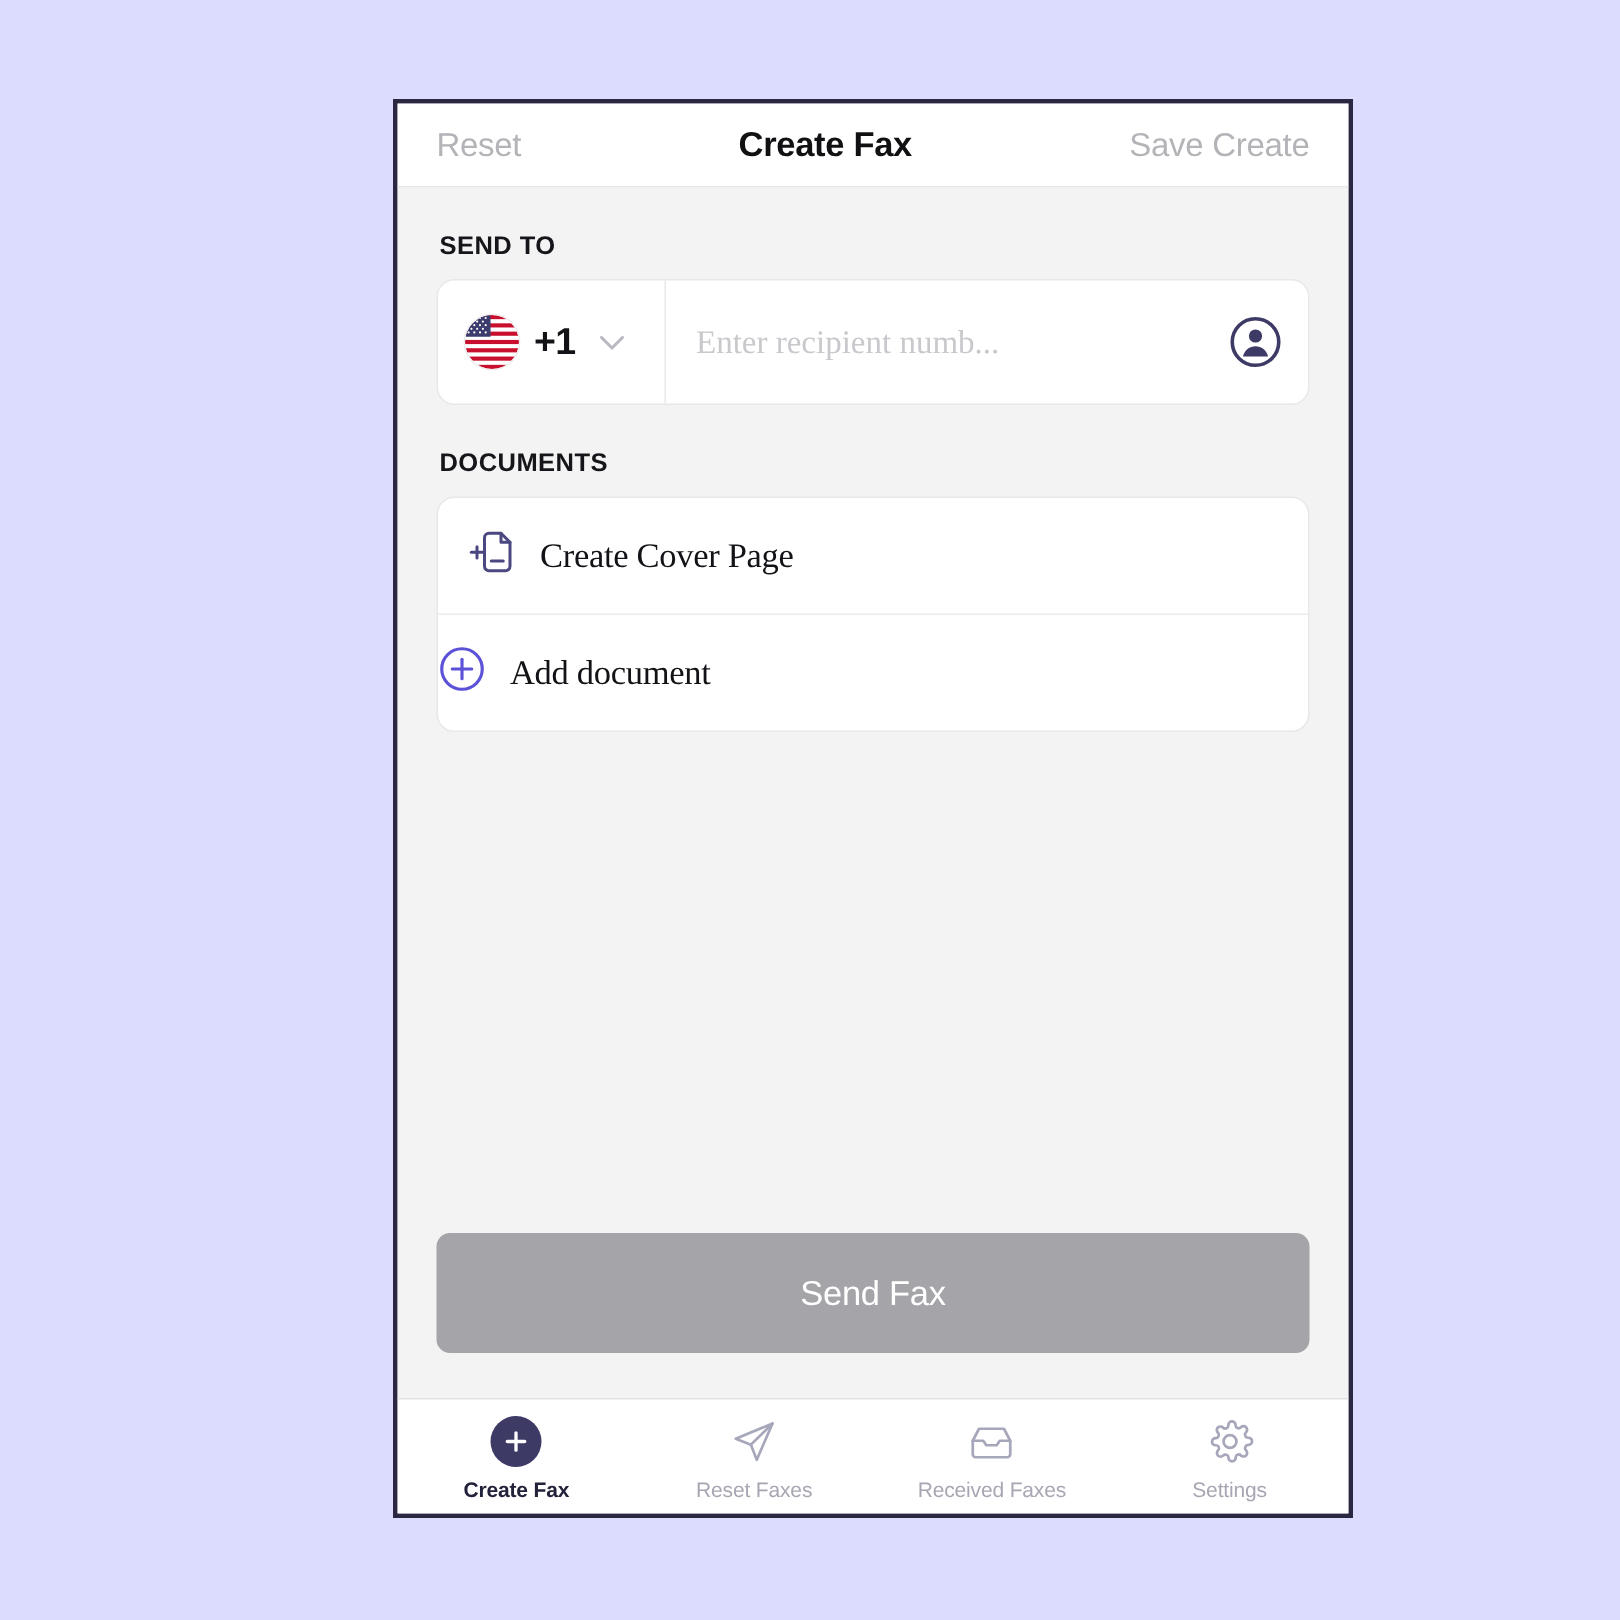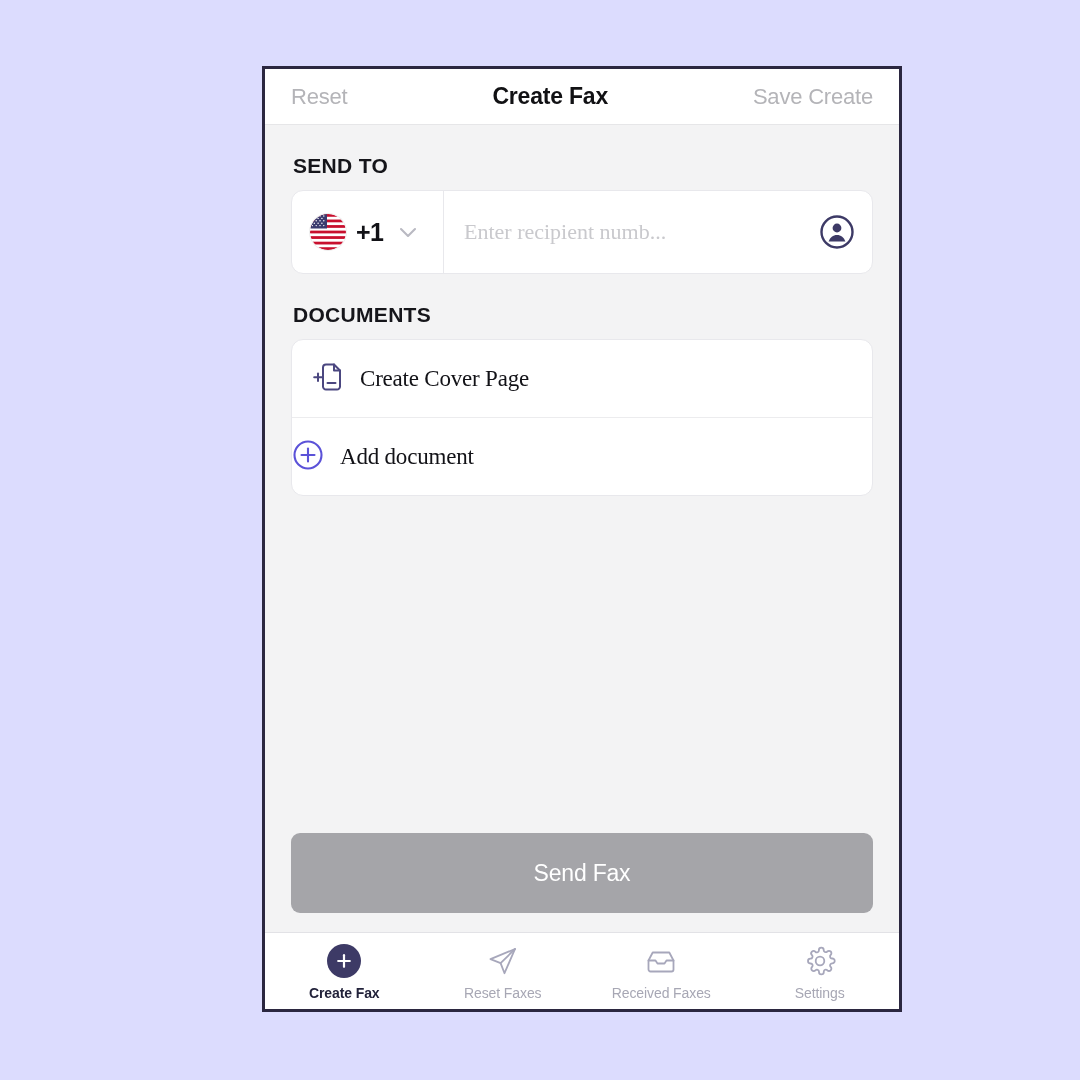--- a/index.html
+++ b/index.html
@@ -67,21 +67,21 @@
     flex: 1 1 auto;
     background: #f3f3f4;
     display: flex;
     flex-direction: column;
     padding: 0 26px;
     box-sizing: border-box;
     min-height: 0;
   }
 
   .section-label {
-    font-size: 21px;
+    font-size: 17px;
     font-weight: bold;
     color: #15151a;
     letter-spacing: 0.3px;
     margin: 29px 0 12px 2px;
   }
 
   
   .recipient-row {
     display: flex;
     align-items: stretch;
@@ -184,21 +184,21 @@
     color: #121217;
     letter-spacing: -0.2px;
   }
 
   .spacer { flex: 1 1 auto; }
 
   
   .send-btn {
     flex: 0 0 auto;
     height: 80px;
-    margin-bottom: 19px;
+    margin-bottom: 30px;
     background: #a5a5a9;
     border-radius: 9px;
     border: none;
     display: flex;
     align-items: center;
     justify-content: center;
     cursor: default;
     width: 100%;
     font-family: "Liberation Sans", sans-serif;
   }

